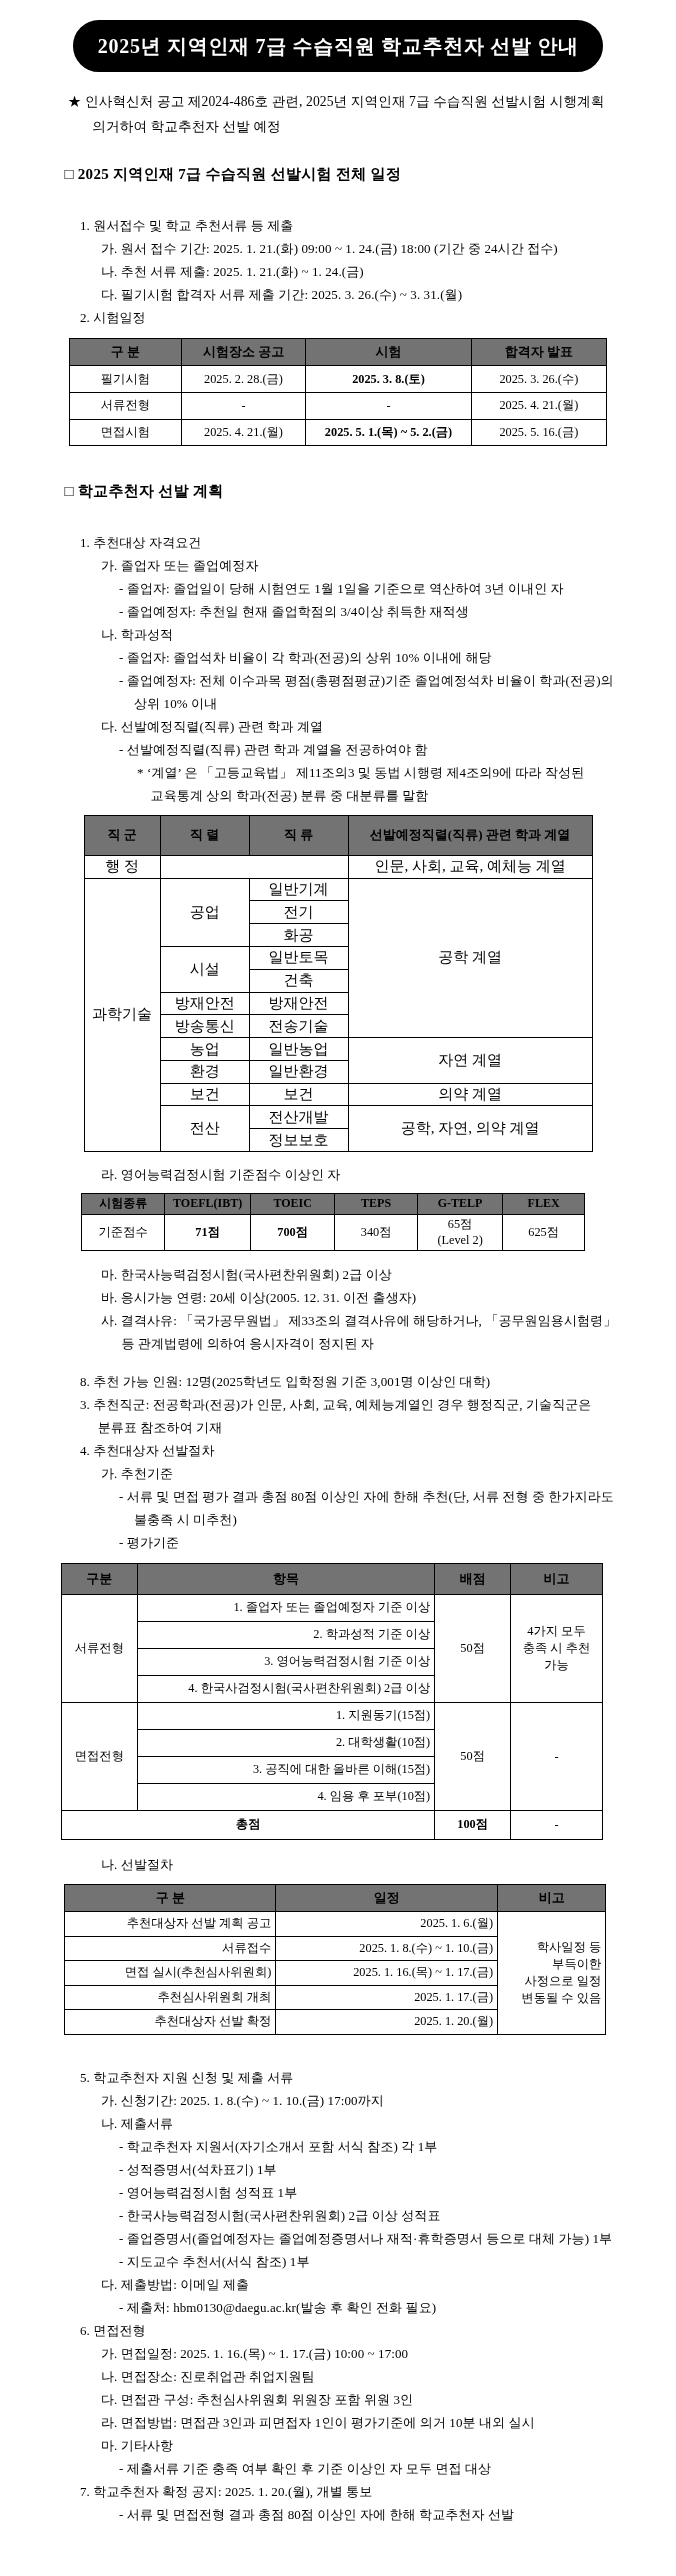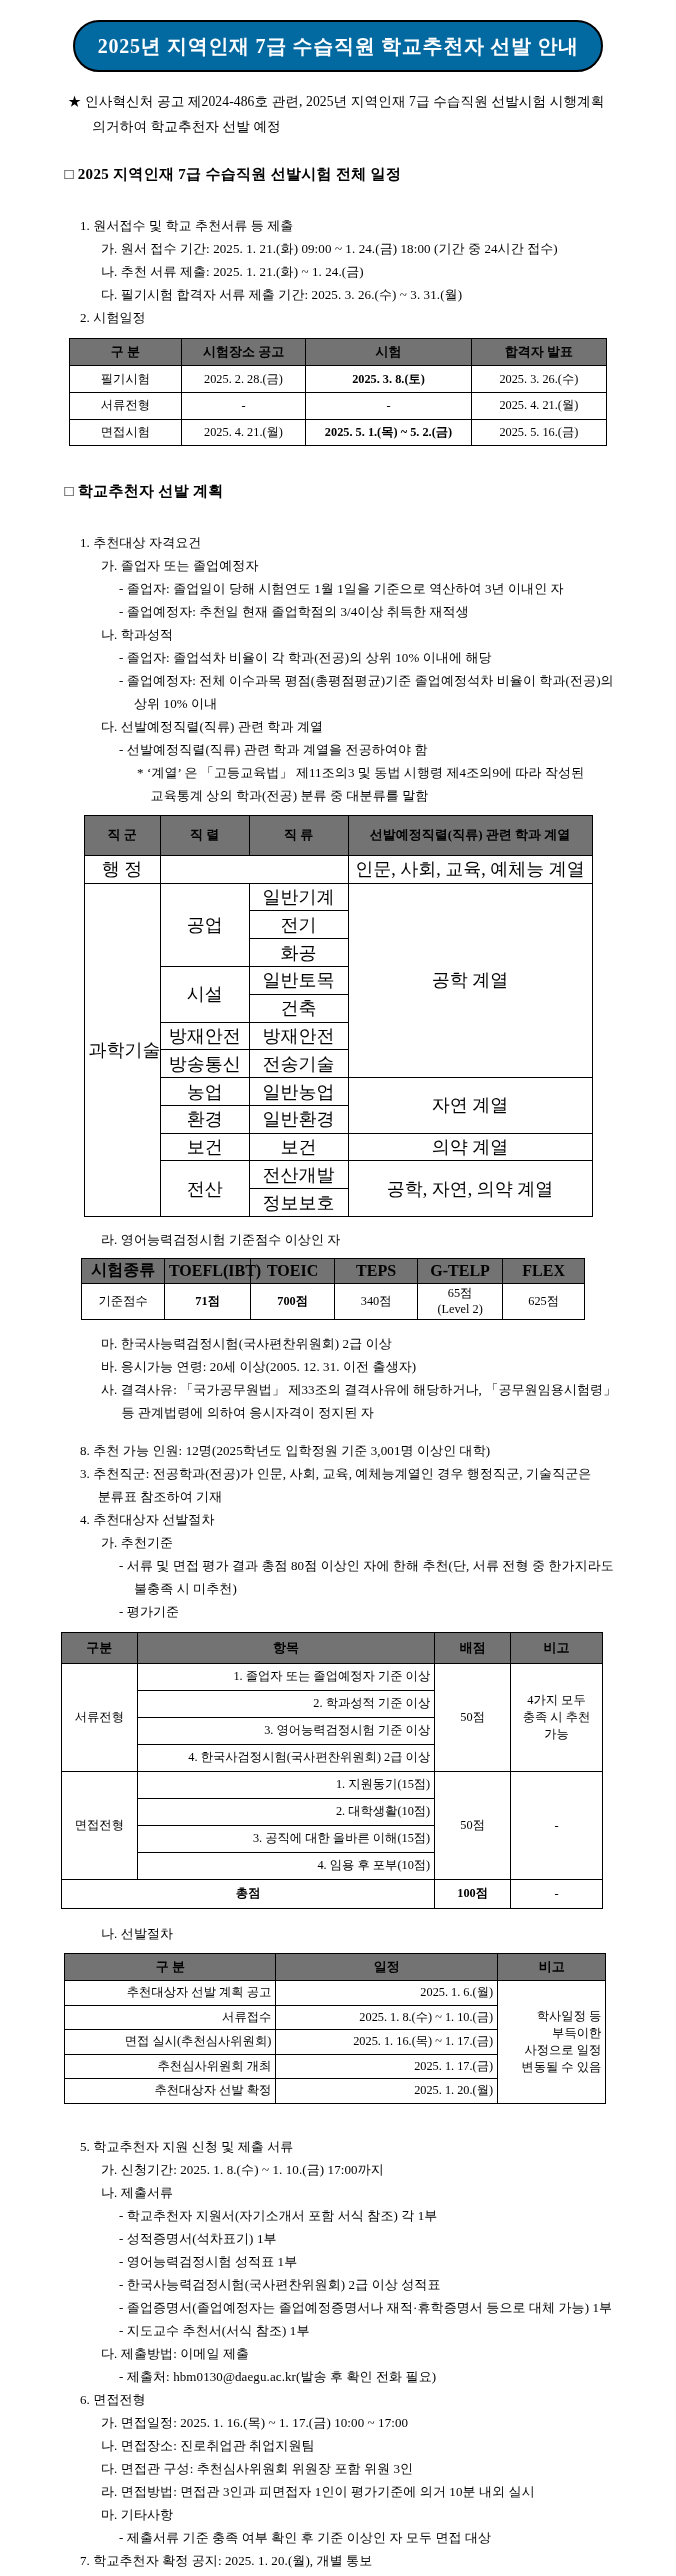--- a/index.html
+++ b/index.html
@@ -6,21 +6,21 @@
   .page{
     width:676px;height:2576px;background:#ffffff;color:#000;
     font-family:"Liberation Serif","DejaVu Serif",serif;
     box-sizing:border-box;overflow:hidden;position:relative;
   }
   .content{padding:20.4px 59px 13.6px 61px;box-sizing:border-box;}
 
   
   .banner{
     width:530px;height:52px;margin-left:12.3px;
-    background:#0369a1;border:2px solid #000;border-radius:27px;
+    background:#000000;border:2px solid #000;border-radius:27px;
     display:flex;align-items:center;justify-content:center;box-sizing:border-box;
   }
   .banner span{color:#fff;font-size:20px;font-weight:bold;letter-spacing:0.7px;white-space:nowrap;}
 
   
   p{margin:0;font-size:13px;line-height:23px;word-break:keep-all;letter-spacing:0.1px;}
   .notice{margin-top:17.7px;font-size:13.6px;line-height:24.5px;margin-left:6.8px;padding-left:24.5px;text-indent:-24.5px;}
   .h1{font-size:15px;font-weight:bold;margin:0 0 0 3.4px;letter-spacing:0.3px;line-height:20.4px;}
   .l1{margin-left:19px;padding-left:17.7px;text-indent:-17.7px;}
   .l2{margin-left:40px;padding-left:20.4px;text-indent:-20.4px;}
@@ -35,24 +35,24 @@
         font-size:12.3px;padding:1.4px 4.1px;box-sizing:border-box;word-break:keep-all;}
   th{background:#737373;font-weight:bold;font-size:13px;}
   .bold{font-weight:bold;}
   .left{text-align:right;padding-left:9.5px;}
   .dot{border-bottom:0.7px dotted #000;}
 
   .t1{width:538px;margin-left:7.5px;}
   .t1 th{height:27px;} .t1 td{height:26.6px;}
 
   .t2{width:509px;margin-left:22.5px;}
-  .t2 th{height:40px;} .t2 td{height:19px;font-size:18px;margin-top:20px;}
+  .t2 th{height:40px;} .t2 td{height:19px;font-size:15px;margin-top:20px;}
 
   .t3{width:504px;margin-left:20.4px;}
-  .t3 th{height:18.4px;font-size:16px;} .t3 td{height:17px;line-height:16.4px;}
+  .t3 th{height:18.4px;font-size:12px;} .t3 td{height:17px;line-height:16.4px;}
 
   .t4{width:542px;margin-left:0;}
   .t4 th{height:31px;} .t4 td{height:27px;} .t4 .trow td{height:29px;}
 
   .t5{width:542px;margin-left:3.4px;}
   .t5 th{height:26.6px;} .t5 td{height:24.5px;text-align:right;}
 </style>
 </head>
 <body>
 

